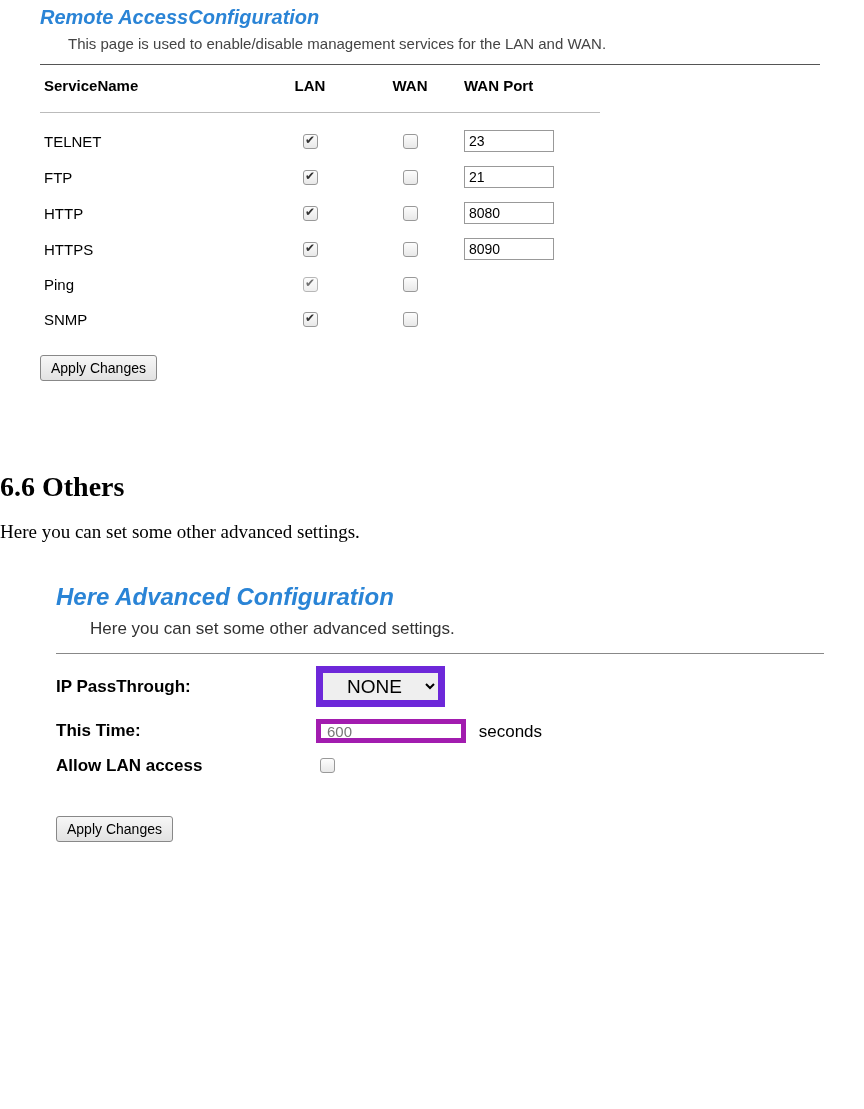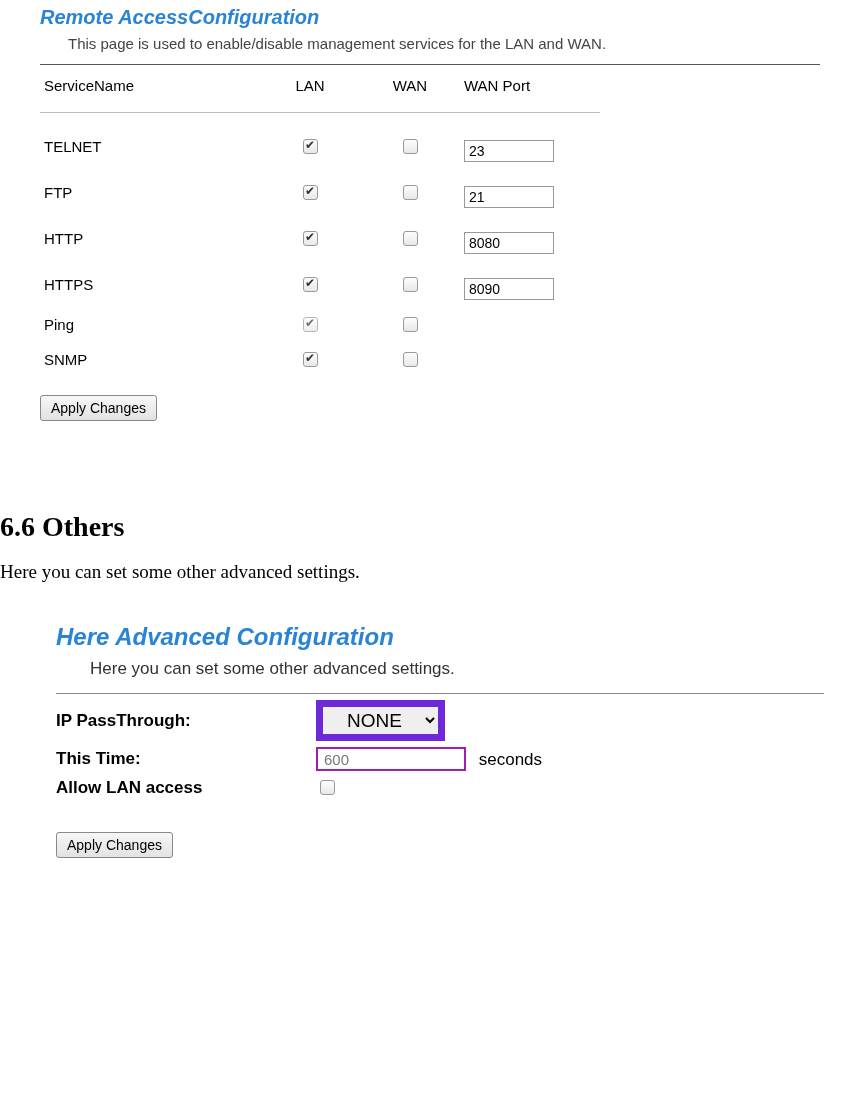--- a/index.html
+++ b/index.html
@@ -35,32 +35,31 @@
     border-top: 1px solid #bbb;
     margin: 6px 0 10px 0;
   }
   table.svc {
     border-collapse: collapse;
     width: 560px;
     font-size: 15px;
   }
   table.svc th {
     text-align: left;
-    font-weight: normal;
+    font-weight: bold;
     padding: 6px 4px 12px 4px;
   }
   table.svc th.ccol, table.svc td.ccol { text-align: center; }
   table.svc td { padding: 7px 4px; }
   .port-input {
     width: 90px;
     height: 22px;
     padding: 1px 4px;
     font-size: 14px;
     border: 1px solid #999;
-    margin-top: 10px;
   }
   .cb {
     appearance: none;
     width: 15px; height: 15px;
     border: 1px solid #999;
     border-radius: 3px;
     background: linear-gradient(#fdfdfd,#e8e8e8);
     display: inline-block;
     vertical-align: middle;
     position: relative;
@@ -106,35 +105,35 @@
   .section-desc2 {
     color: #333;
     font-size: 17px;
     margin: 8px 0 14px 34px;
   }
   .fieldrow {
     display: flex;
     align-items: center;
     font-size: 17px;
     font-weight: bold;
-    margin: 6px 0;
+    margin: 12px 0;
   }
   .fieldrow .lbl { width: 260px; }
   .fieldrow .val { font-weight: normal; }
   select.sel {
     font-size: 19px;
     padding: 2px 20px;
     border: 7px solid #6d28d9;
   }
   .txt {
     width: 150px;
     height: 24px;
     padding: 2px 6px;
     font-size: 15px;
-    border: 2px solid #a21caf;
+    border: 5px solid #a21caf;
     color: #777;
   }
   .unit { margin-left: 8px; font-weight: normal; }
 </style>
 </head>
 <body>
 
 <div class="panel1">
   <div class="section-title">Remote AccessConfiguration</div>
   <div class="section-desc">This page is used to enable/disable management services for the LAN and WAN.</div>

